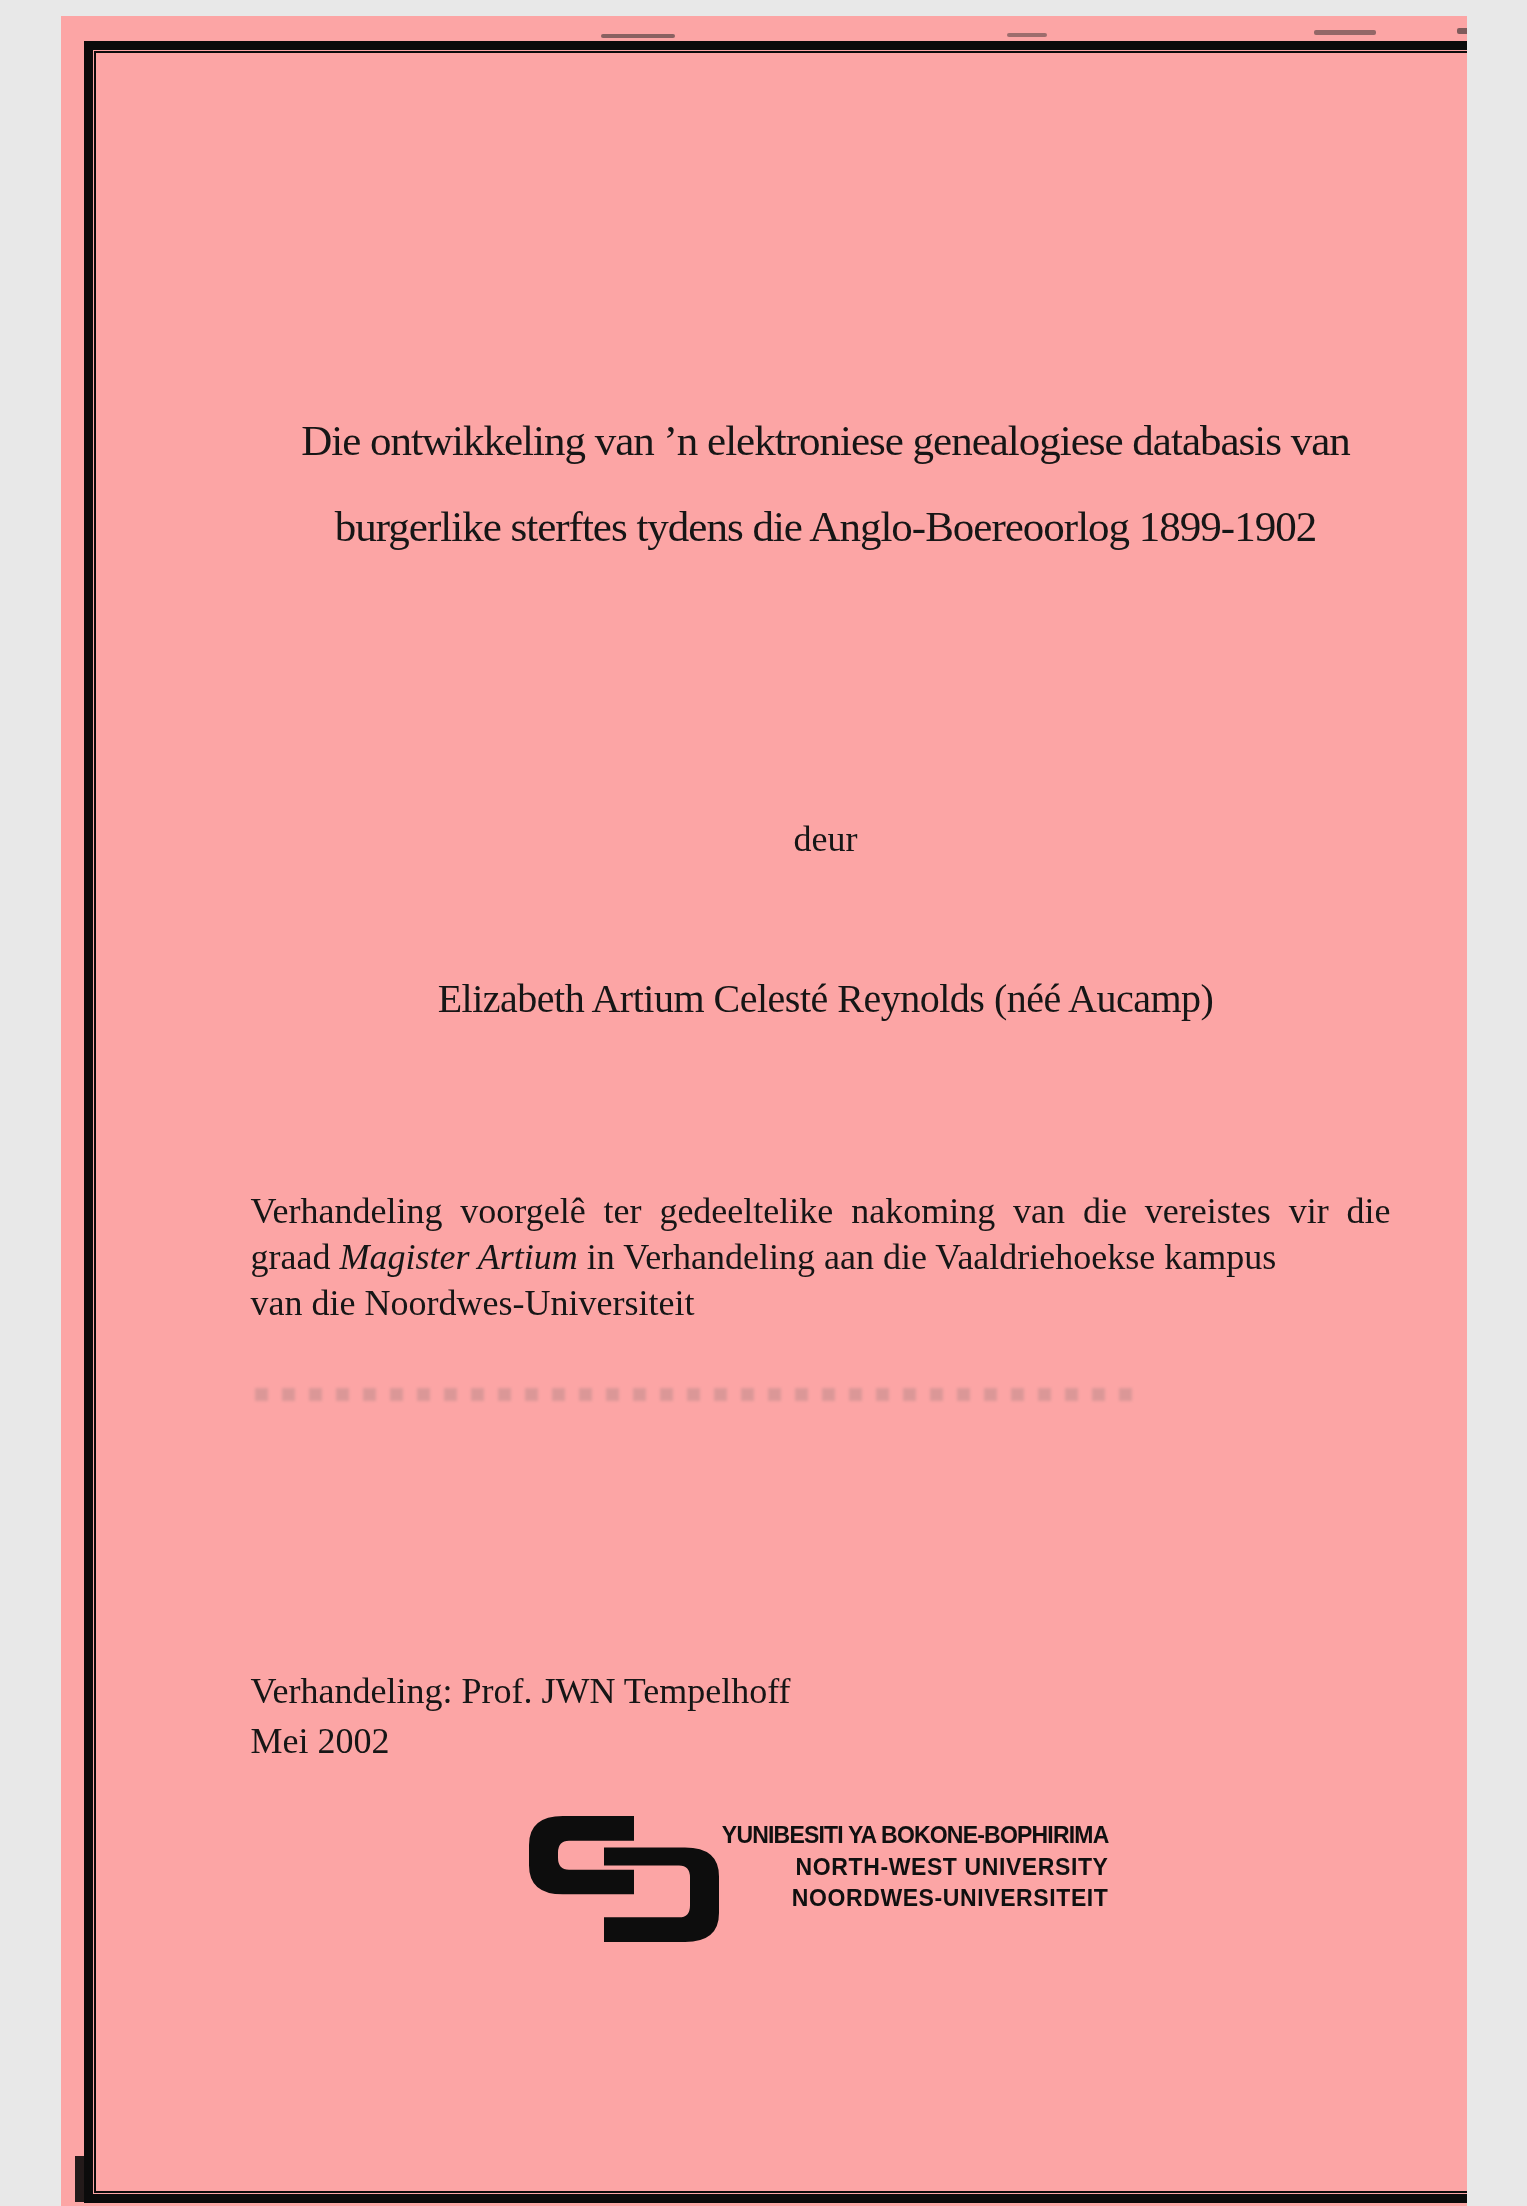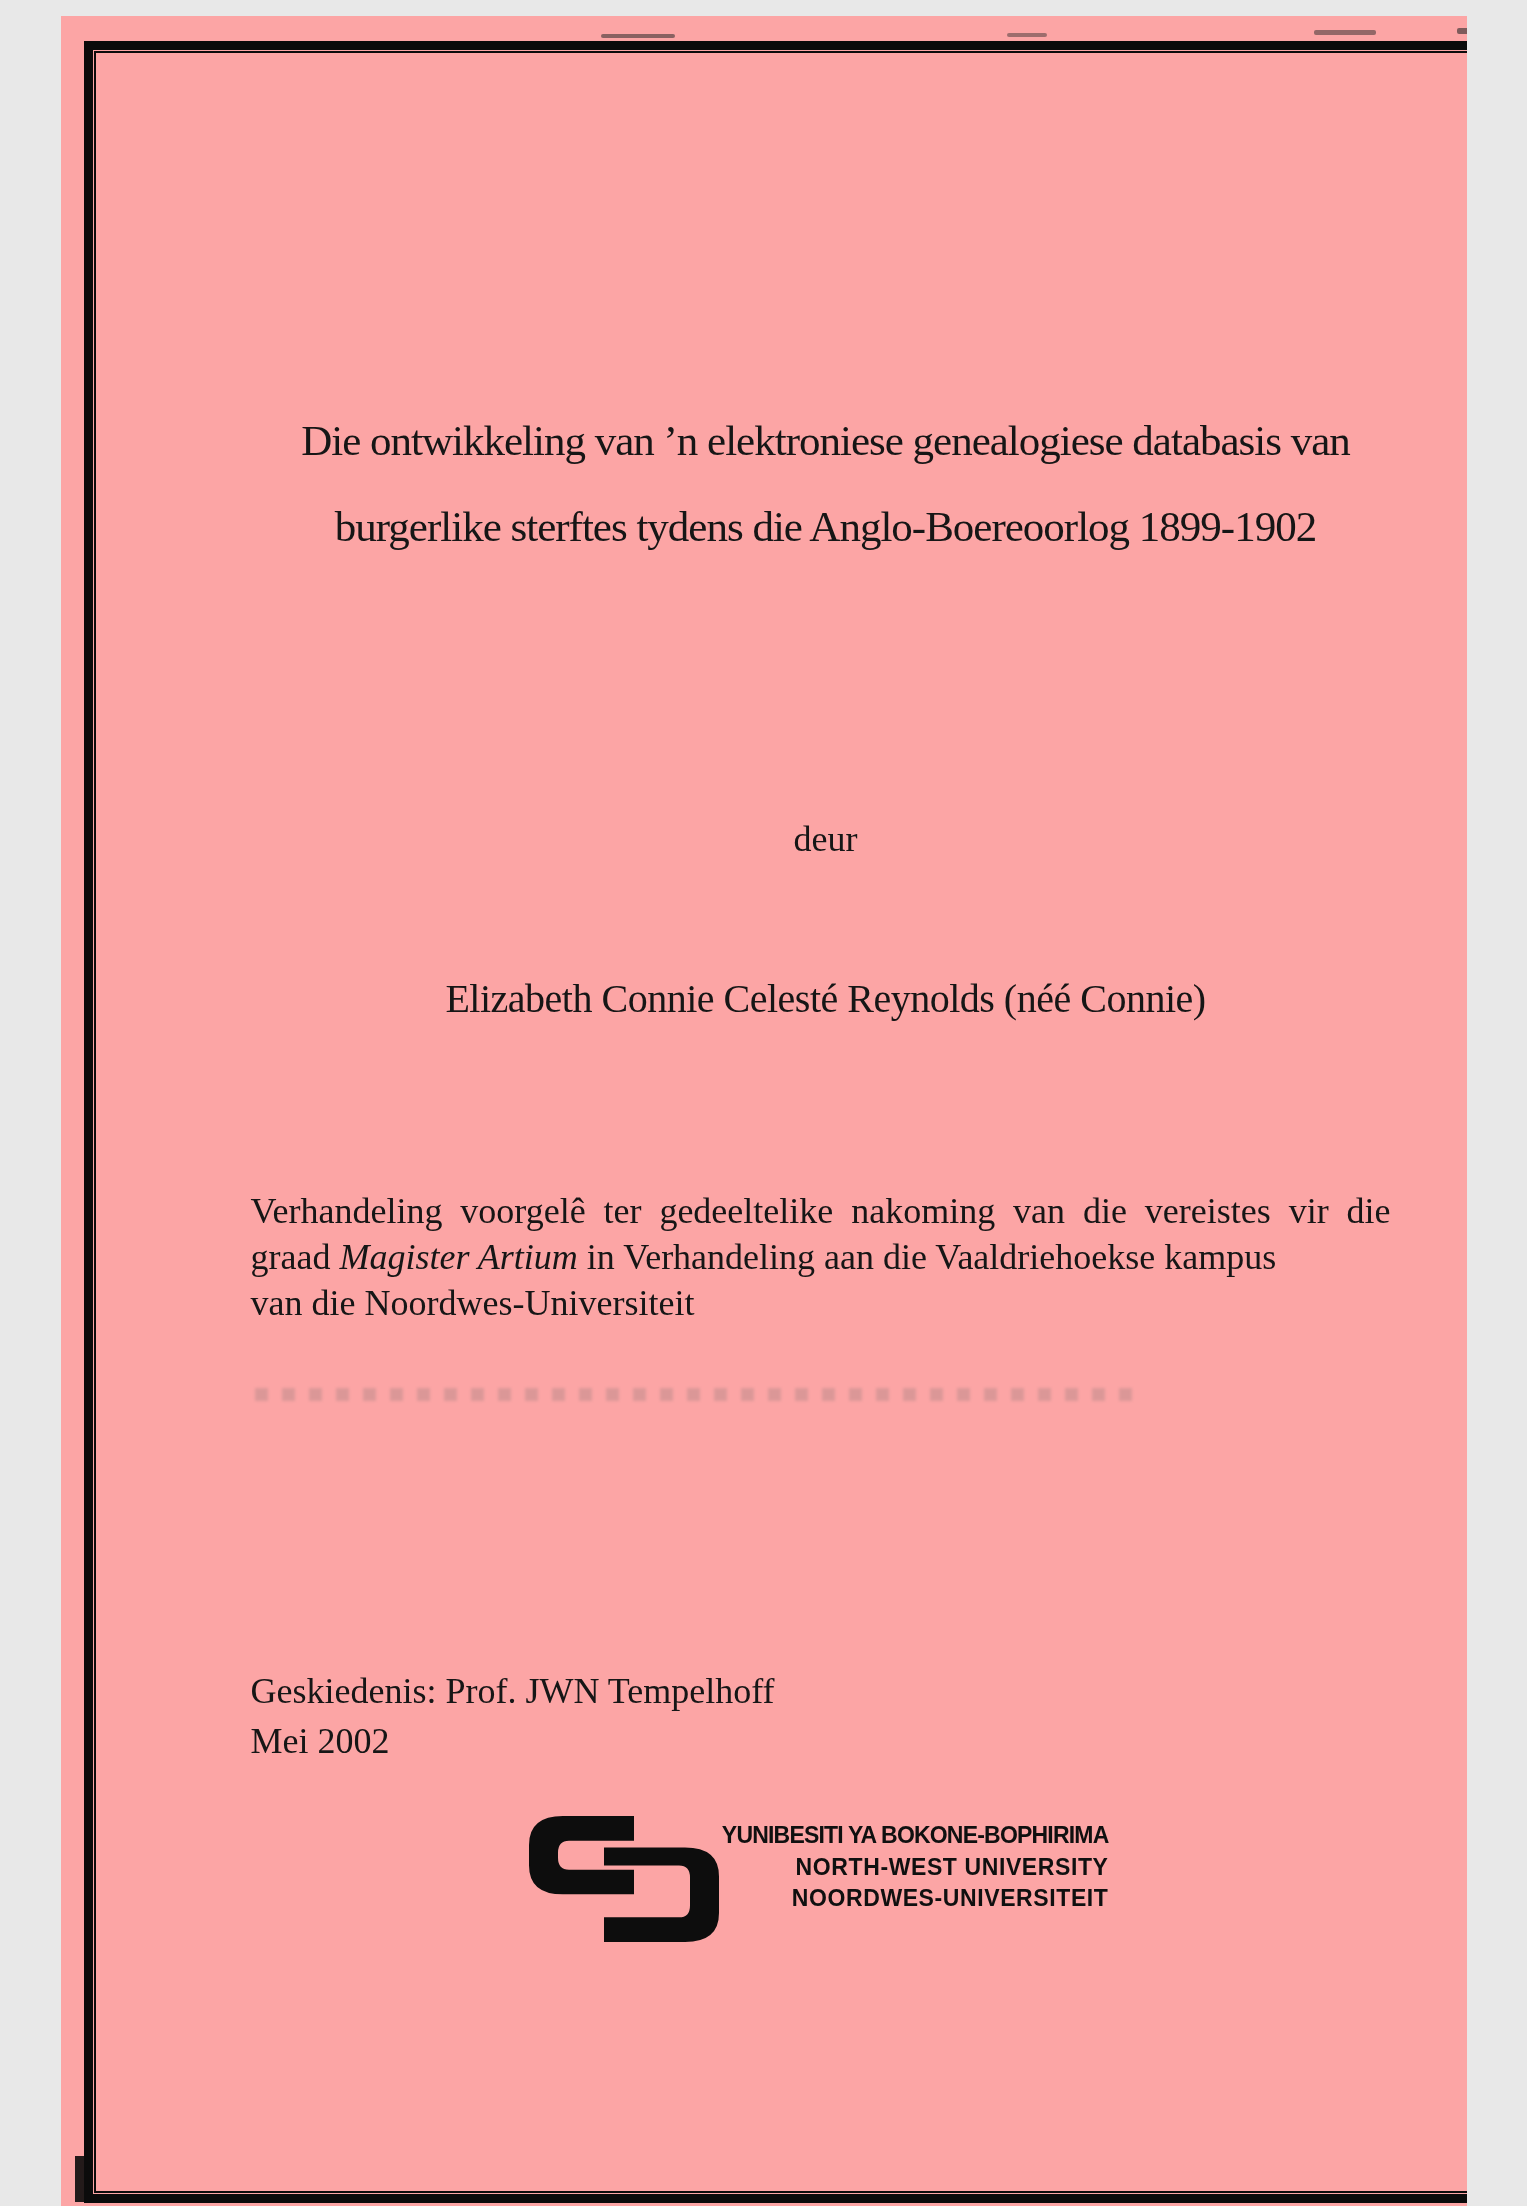--- a/index.html
+++ b/index.html
@@ -82,30 +82,30 @@
   <div class="speck s6"></div>
   <div class="ghost-strip"></div>
 
   <div class="title">
     <div>Die ontwikkeling van ’n elektroniese genealogiese databasis van</div>
     <div>burgerlike sterftes tydens die Anglo-Boereoorlog 1899-1902</div>
   </div>
 
   <div class="byline">deur</div>
 
-  <div class="author">Elizabeth Connie Celesté Reynolds (néé Connie)</div>
+  <div class="author">Elizabeth Artium Celesté Reynolds (néé Aucamp)</div>
 
   <div class="statement">
     <div class="just">Verhandeling voorgelê ter gedeeltelike nakoming van die vereistes vir die</div>
     <div><span>graad </span><span class="it">Magister Artium</span><span> in Verhandeling aan die Vaaldriehoekse kampus</span></div>
     <div>van die Noordwes-Universiteit</div>
   </div>
 
   <div class="supervisor">
-    <div>Geskiedenis: Prof. JWN Tempelhoff</div>
+    <div>Verhandeling: Prof. JWN Tempelhoff</div>
     <div>Mei 2002</div>
   </div>
 
   <svg class="logo-mark" viewBox="0 0 190 148" preserveAspectRatio="none" aria-hidden="true">
     <path fill="#0d0d0d" d="M 105 0 H 34 Q 0 0 0 34 V 58 Q 0 92 34 92 H 105 V 63 H 40 Q 29 63 29 49 V 43 Q 29 29 40 29 H 105 Z"></path>
     <path fill="#0d0d0d" d="M 75 37 H 156 Q 190 37 190 71 V 114 Q 190 148 156 148 H 75 V 119 H 150 Q 161 119 161 105 V 72 Q 161 58 150 58 H 75 Z"></path>
   </svg>
   <div class="logo-text">
     <div class="lt1">YUNIBESITI YA BOKONE-BOPHIRIMA</div>
     <div class="lt23">NORTH-WEST UNIVERSITY</div>

